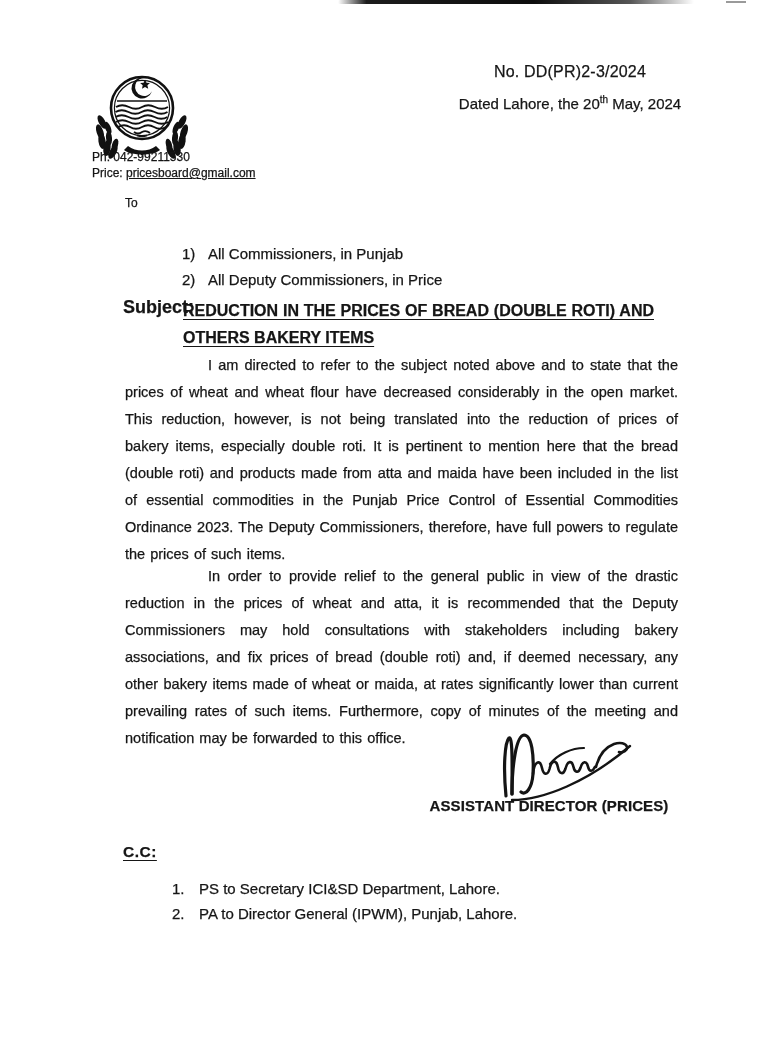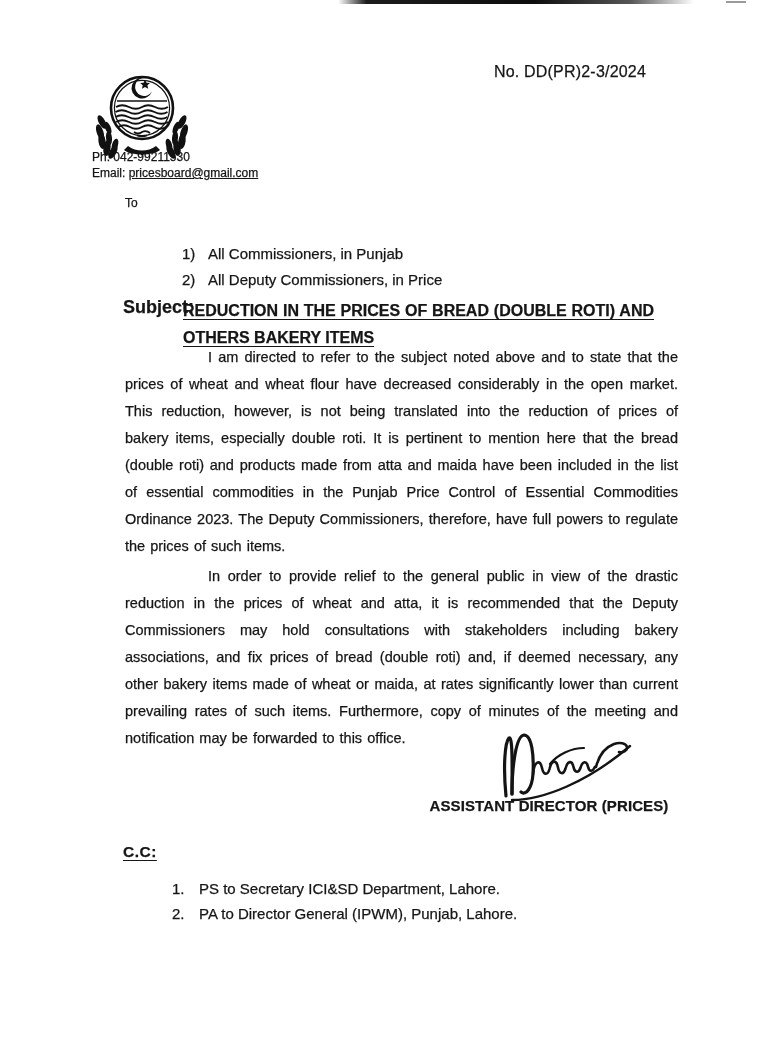--- a/index.html
+++ b/index.html
@@ -56,21 +56,21 @@
     text-underline-offset: 3px;
   }
 
   
   .para {
     position: absolute; left: 125px; width: 553px;
     font-size: 14.5px; line-height: 27px;
     text-align: justify; text-indent: 83px;
     word-spacing: 1px;
   }
-  .para1 { top: 344px; }
+  .para1 { top: 352px; }
   .para2 { top: 563px; }
 
   
   .signature { position: absolute; left: 488px; top: 726px; width: 162px; height: 80px; }
   .sig-title { position: absolute; left: 420px; top: 797px; width: 258px; text-align: center; font-weight: bold; font-size: 15px; letter-spacing: 0.1px; }
 
   
   .cc-label { position: absolute; left: 123px; top: 843px; font-weight: bold; font-size: 15.5px; text-decoration: underline; text-underline-offset: 3px; letter-spacing: 0.5px; }
   .cc-list { position: absolute; left: 172px; top: 876px; font-size: 15px; line-height: 25px; }
   .cc-list .row { display: flex; }
@@ -130,25 +130,26 @@
         <path d="M32 61 q 6 -3.5 12 0 t 12 0 t 12 0 t 12 0" transform="translate(0,0)"></path>
       </g>
 
       <path d="M48 66 q 4 3 8 0 q 4 -2 8 1" stroke-width="1.8"></path>
       <path d="M51 69.5 q 5 2 10 0" stroke-width="1.4"></path>
     </svg>
   </div>
 
   <div class="contact ink">
     <div>Ph: 042-99211530</div>
-    <div><span>Email: </span><span class="email-val">pricesboard@gmail.com</span></div>
+    <div><span>Price: </span><span class="email-val">pricesboard@gmail.com</span></div>
   </div>
 
   <div class="head-right">
     <div class="ref-no ink">No. DD(PR)2-3/2024</div>
+    <div class="date-line ink"><span>Dated Lahore, the 20</span><sup>th</sup><span> May, 2024</span></div>
   </div>
 
   <div class="to-label ink">To</div>
   <div class="addressees ink">
     <div class="row">
       <span class="num">1)</span>
       <span>All Commissioners, in Punjab</span>
     </div>
     <div class="row">
       <span class="num">2)</span>

